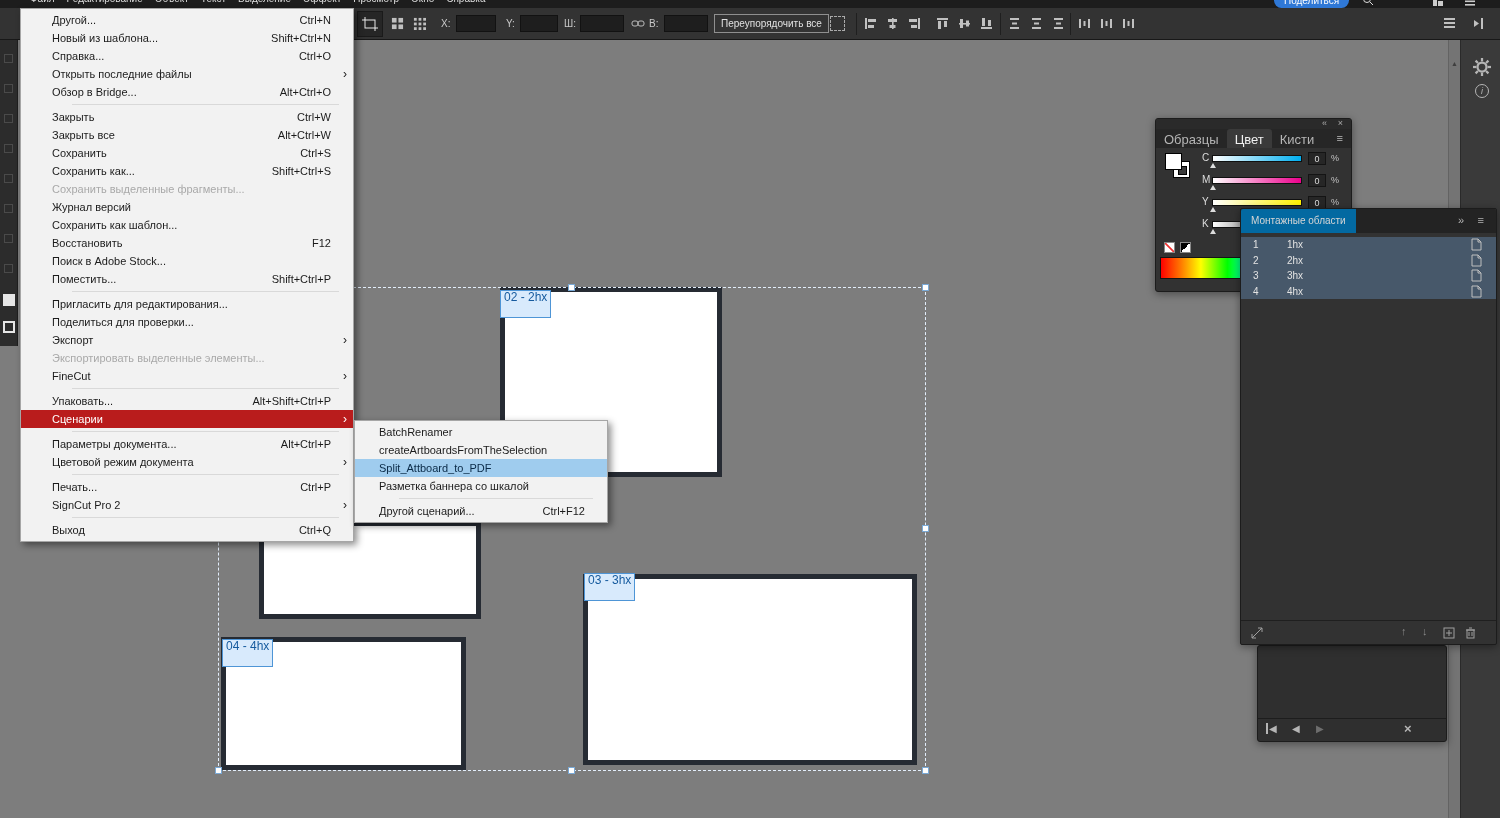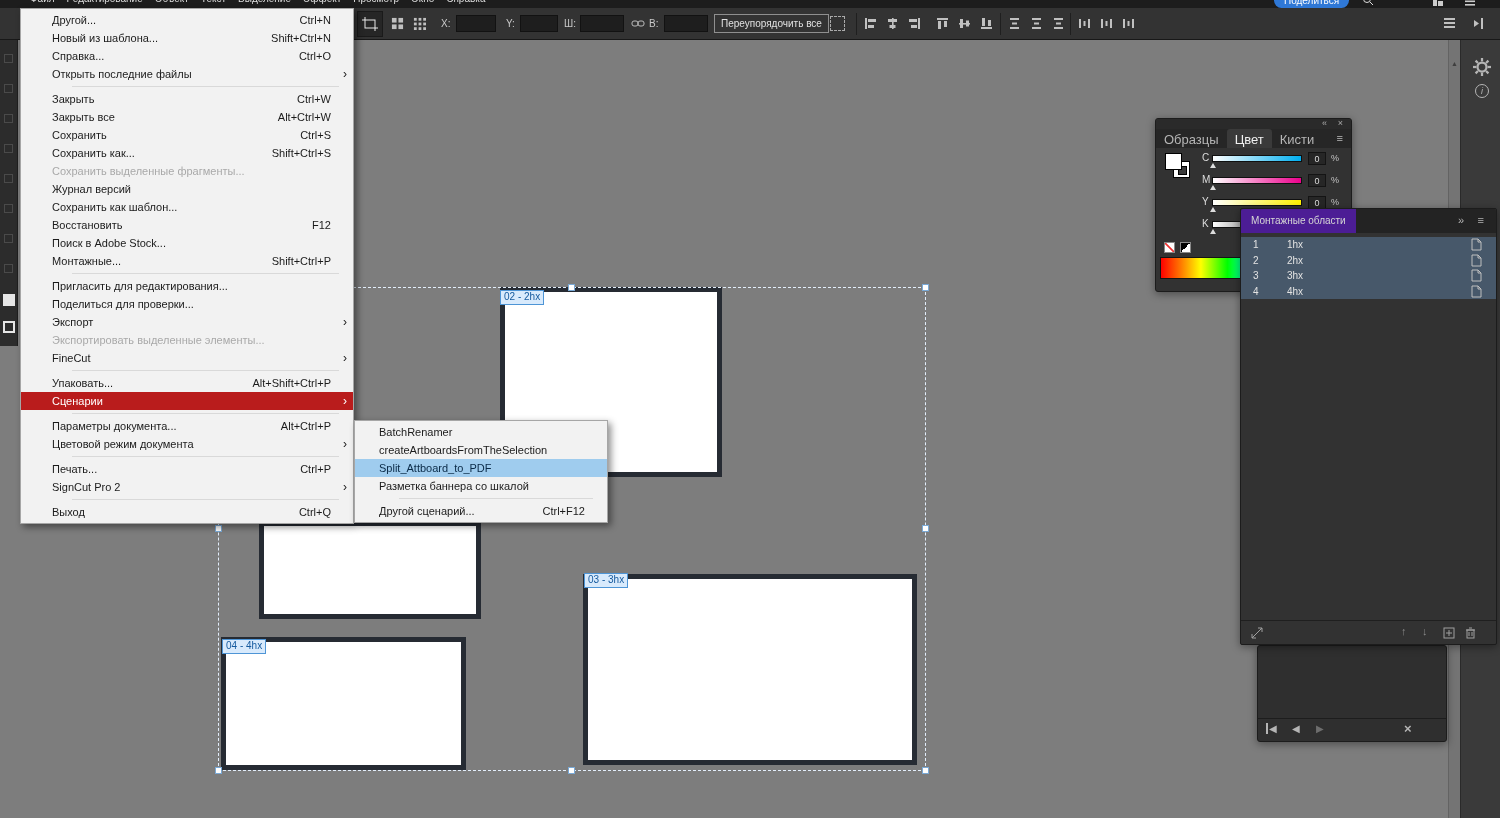--- a/index.html
+++ b/index.html
@@ -3,21 +3,21 @@
 <meta charset="utf-8">
 <style>
   *{margin:0;padding:0;box-sizing:border-box}
   body{font-family:"Liberation Sans",sans-serif;background:#555}
   .app{position:relative;width:1500px;height:818px;overflow:hidden;background:#7d7d7d}
   .abs{position:absolute}
   svg{display:block}
 
   
   .artboard{position:absolute;background:#fff;border:5px solid #262b33;z-index:1}
-  .ab-chip{position:absolute;z-index:3;height:15px;line-height:10px;font-size:10px;padding:1px 3px;
+  .ab-chip{position:absolute;z-index:3;height:28px;line-height:10px;font-size:12px;padding:1px 3px;
     background:#d8eafc;border:1px solid #4e95d6;color:#155a9e;white-space:nowrap}
   .sel-box{position:absolute;left:218px;top:287px;width:708px;height:484px;border:1px dashed #e3eefb;z-index:2}
   .handle{position:absolute;width:7px;height:7px;background:#fff;border:1px solid #7aa9d6;z-index:3}
 
   
   .menubar{position:absolute;left:0;top:0;width:1500px;height:8px;background:#1d1d1d;overflow:hidden;z-index:12}
   .menubar-items{display:flex;gap:12px;padding-left:30px;margin-top:-7px;font-size:10px;color:#dedede;white-space:nowrap}
   .share-btn{position:absolute;left:1274px;top:-7px;height:15px;padding:0 10px;background:#2f78d6;color:#fff;
     border:none;border-radius:8px;font-size:10px;font-family:"Liberation Sans",sans-serif}
   .controlbar{position:absolute;left:0;top:8px;width:1500px;height:32px;background:#333;border-bottom:1px solid #181818;z-index:10}
@@ -74,21 +74,21 @@
     background:linear-gradient(to right,#f00 0%,#ff7a00 12%,#ff0 24%,#0f0 40%,#0ff 55%,#00f 70%,#f0f 85%,#f00 100%)}
   .spec-white{position:absolute;left:172px;top:138px;width:17px;height:11px;background:#fff;border:1px solid #141414}
   .spec-black{position:absolute;left:172px;top:148px;width:17px;height:12px;background:#000;border:1px solid #141414}
   .none-swatch{position:absolute;left:8px;top:123px;width:11px;height:11px;border:1px solid #888;
     background:linear-gradient(to top right,#fff 43%,#e33 45%,#e33 55%,#fff 57%)}
   .bw-swatch{position:absolute;left:24px;top:123px;width:11px;height:11px;border:1px solid #888;
     background:linear-gradient(135deg,#000 50%,#fff 50%)}
 
   #ab-panel{left:1240px;top:208px;width:257px;height:437px;z-index:7;border-radius:2px}
   .ab-head{height:24px;background:#232323;position:relative;border-radius:2px 2px 0 0}
-  .ab-tab{position:absolute;left:0;top:0;height:24px;background:#4c1d95;color:#d5d5d5;font-size:10px;
+  .ab-tab{position:absolute;left:0;top:0;height:24px;background:#0369a1;color:#d5d5d5;font-size:10px;
     padding:6px 10px 0;border-radius:2px 0 0 0}
   .ab-head .hic{position:absolute;top:5px;color:#b5b5b5;font-size:11px}
   .ab-row{display:flex;align-items:center;height:15.5px;padding-left:12px;font-size:10px;color:#e3e3e3}
   .ab-row.sel{background:#47586a}
   .ab-num{width:34px}
   .ab-pg{margin-left:auto;margin-right:14px}
   .ab-foot{position:absolute;left:0;bottom:0;width:100%;height:24px;border-top:1px solid #1f1f1f}
   .ab-foot .fic{position:absolute;top:4px;color:#8a8a8a;font-size:11px}
 
   #mini-panel{left:1257px;top:645px;width:190px;height:97px;z-index:5;background:#2f2f2f}
@@ -496,20 +496,25 @@
       <div class="mi">
         <span class="lbl">Справка...</span>
         <span class="sc">Ctrl+O</span>
 
       </div>
       <div class="mi has-sub">
         <span class="lbl">Открыть последние файлы</span>
         <span class="sc"></span>
         <span class="arrow">›</span>
       </div>
+      <div class="mi">
+        <span class="lbl">Обзор в Bridge...</span>
+        <span class="sc">Alt+Ctrl+O</span>
+
+      </div>
       <div class="mi sep">
         
         
         
       </div>
       <div class="mi">
         <span class="lbl">Закрыть</span>
         <span class="sc">Ctrl+W</span>
 
       </div>
@@ -547,21 +552,21 @@
         <span class="lbl">Восстановить</span>
         <span class="sc">F12</span>
 
       </div>
       <div class="mi">
         <span class="lbl">Поиск в Adobe Stock...</span>
         <span class="sc"></span>
 
       </div>
       <div class="mi">
-        <span class="lbl">Монтажные...</span>
+        <span class="lbl">Поместить...</span>
         <span class="sc">Shift+Ctrl+P</span>
 
       </div>
       <div class="mi sep">
         
         
         
       </div>
       <div class="mi">
         <span class="lbl">Пригласить для редактирования...</span>

